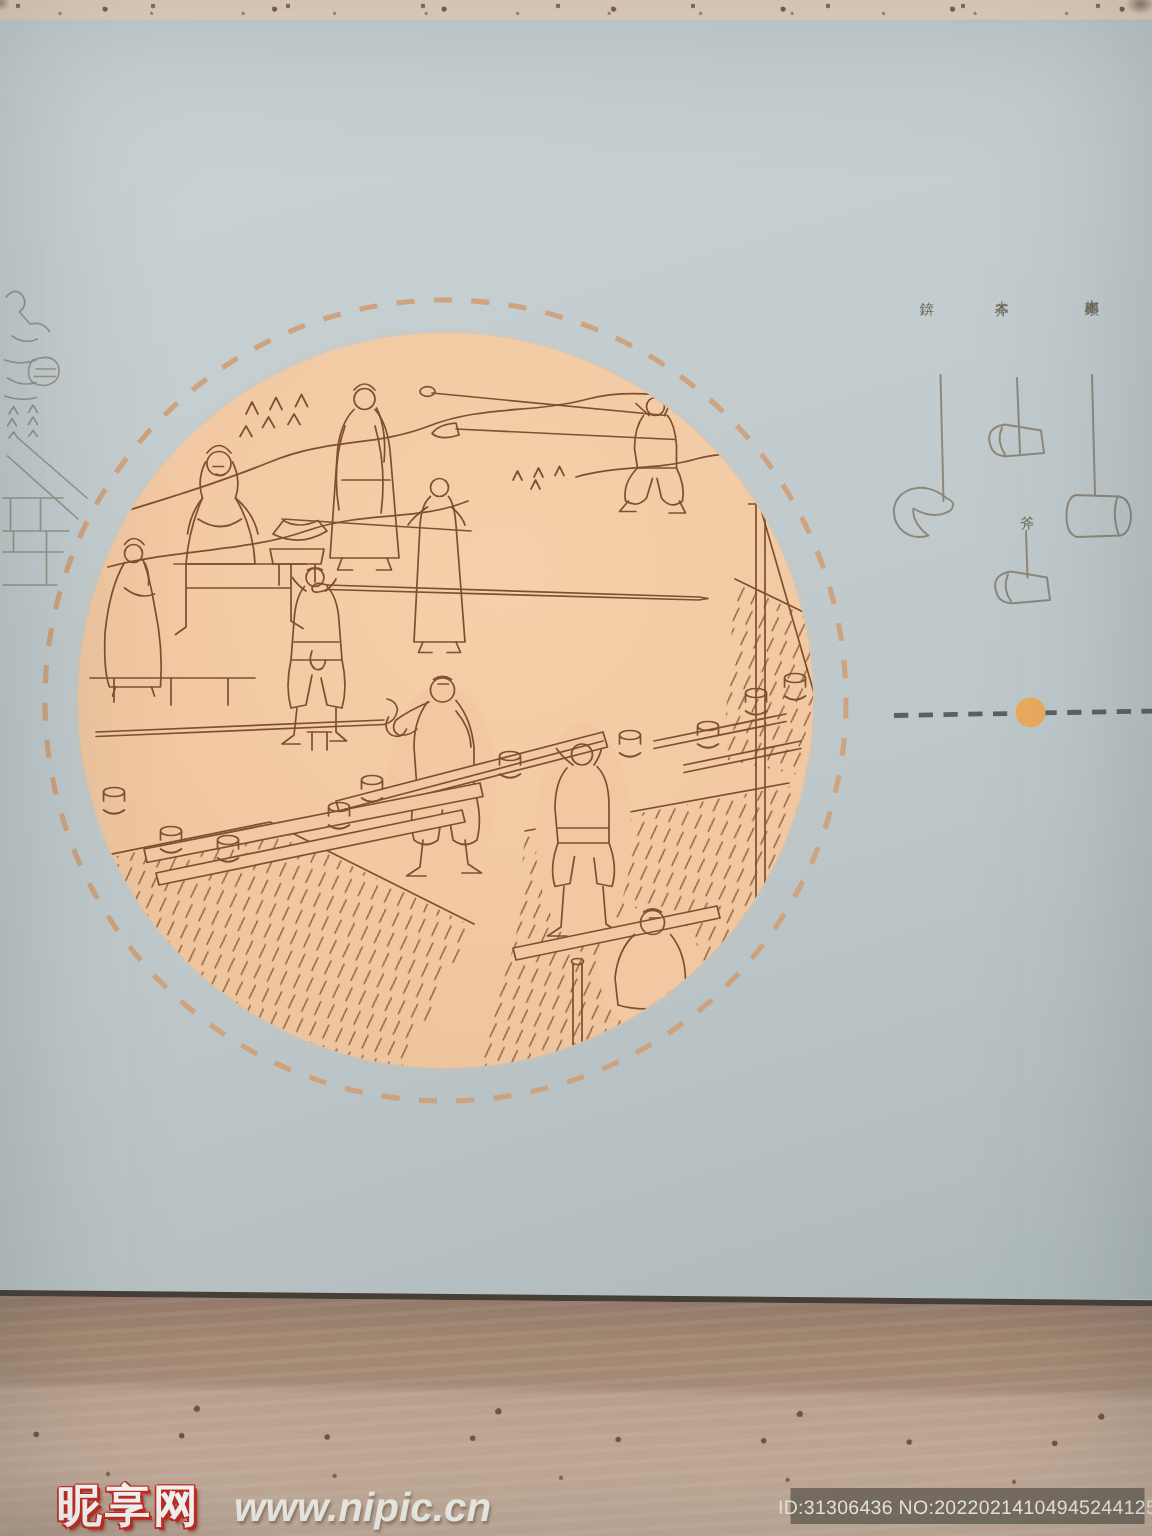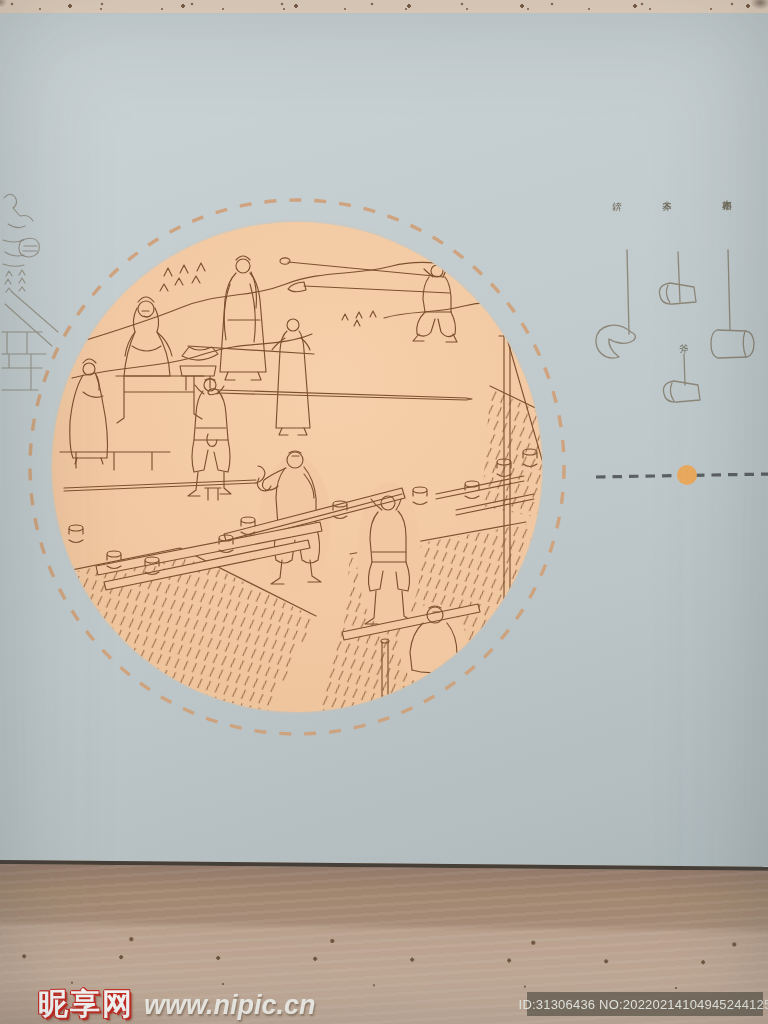--- a/index.html
+++ b/index.html
@@ -52,21 +52,21 @@
   .tlabel.t3{left:678px;top:336px;}
   .tlabel.t4{left:721px;top:192px;}
 
   
   .wm{position:absolute;left:12px;top:984px;display:flex;align-items:baseline;gap:10px;z-index:7;padding-left:26px;}
   .wm-cn{font-weight:bold;font-size:30px;letter-spacing:2px;color:#ffffff;
     font-family:"DejaVu Sans","Liberation Sans",sans-serif;
     text-shadow:2px 2px 0 #c9271e,-1px 0 0 #c9271e,0 -1px 0 #c9271e,1px -1px 0 #c9271e,
                 -1px 1px 0 #c9271e,3px 3px 2px rgba(120,40,30,.5);}
   .wm-url{font-weight:bold;font-style:italic;font-size:27px;color:#f5f3ee;
-    text-shadow:1px 2px 2px rgba(100,80,60,.55);}
+    text-shadow:1px 2px 2px rgba(100,80,60,.55);margin-left:12px;}
   .idb{position:absolute;left:527px;top:992px;width:236px;height:24px;z-index:7;
     background:rgba(92,84,72,.72);color:#eef0ea;font-size:13px;letter-spacing:.2px;
     display:flex;align-items:center;justify-content:center;white-space:nowrap;}
 
   
   .vig{position:absolute;inset:0;pointer-events:none;z-index:8;
     box-shadow:inset 0 0 110px rgba(66,72,72,.26);}
 </style>
 </head>
 <body>

